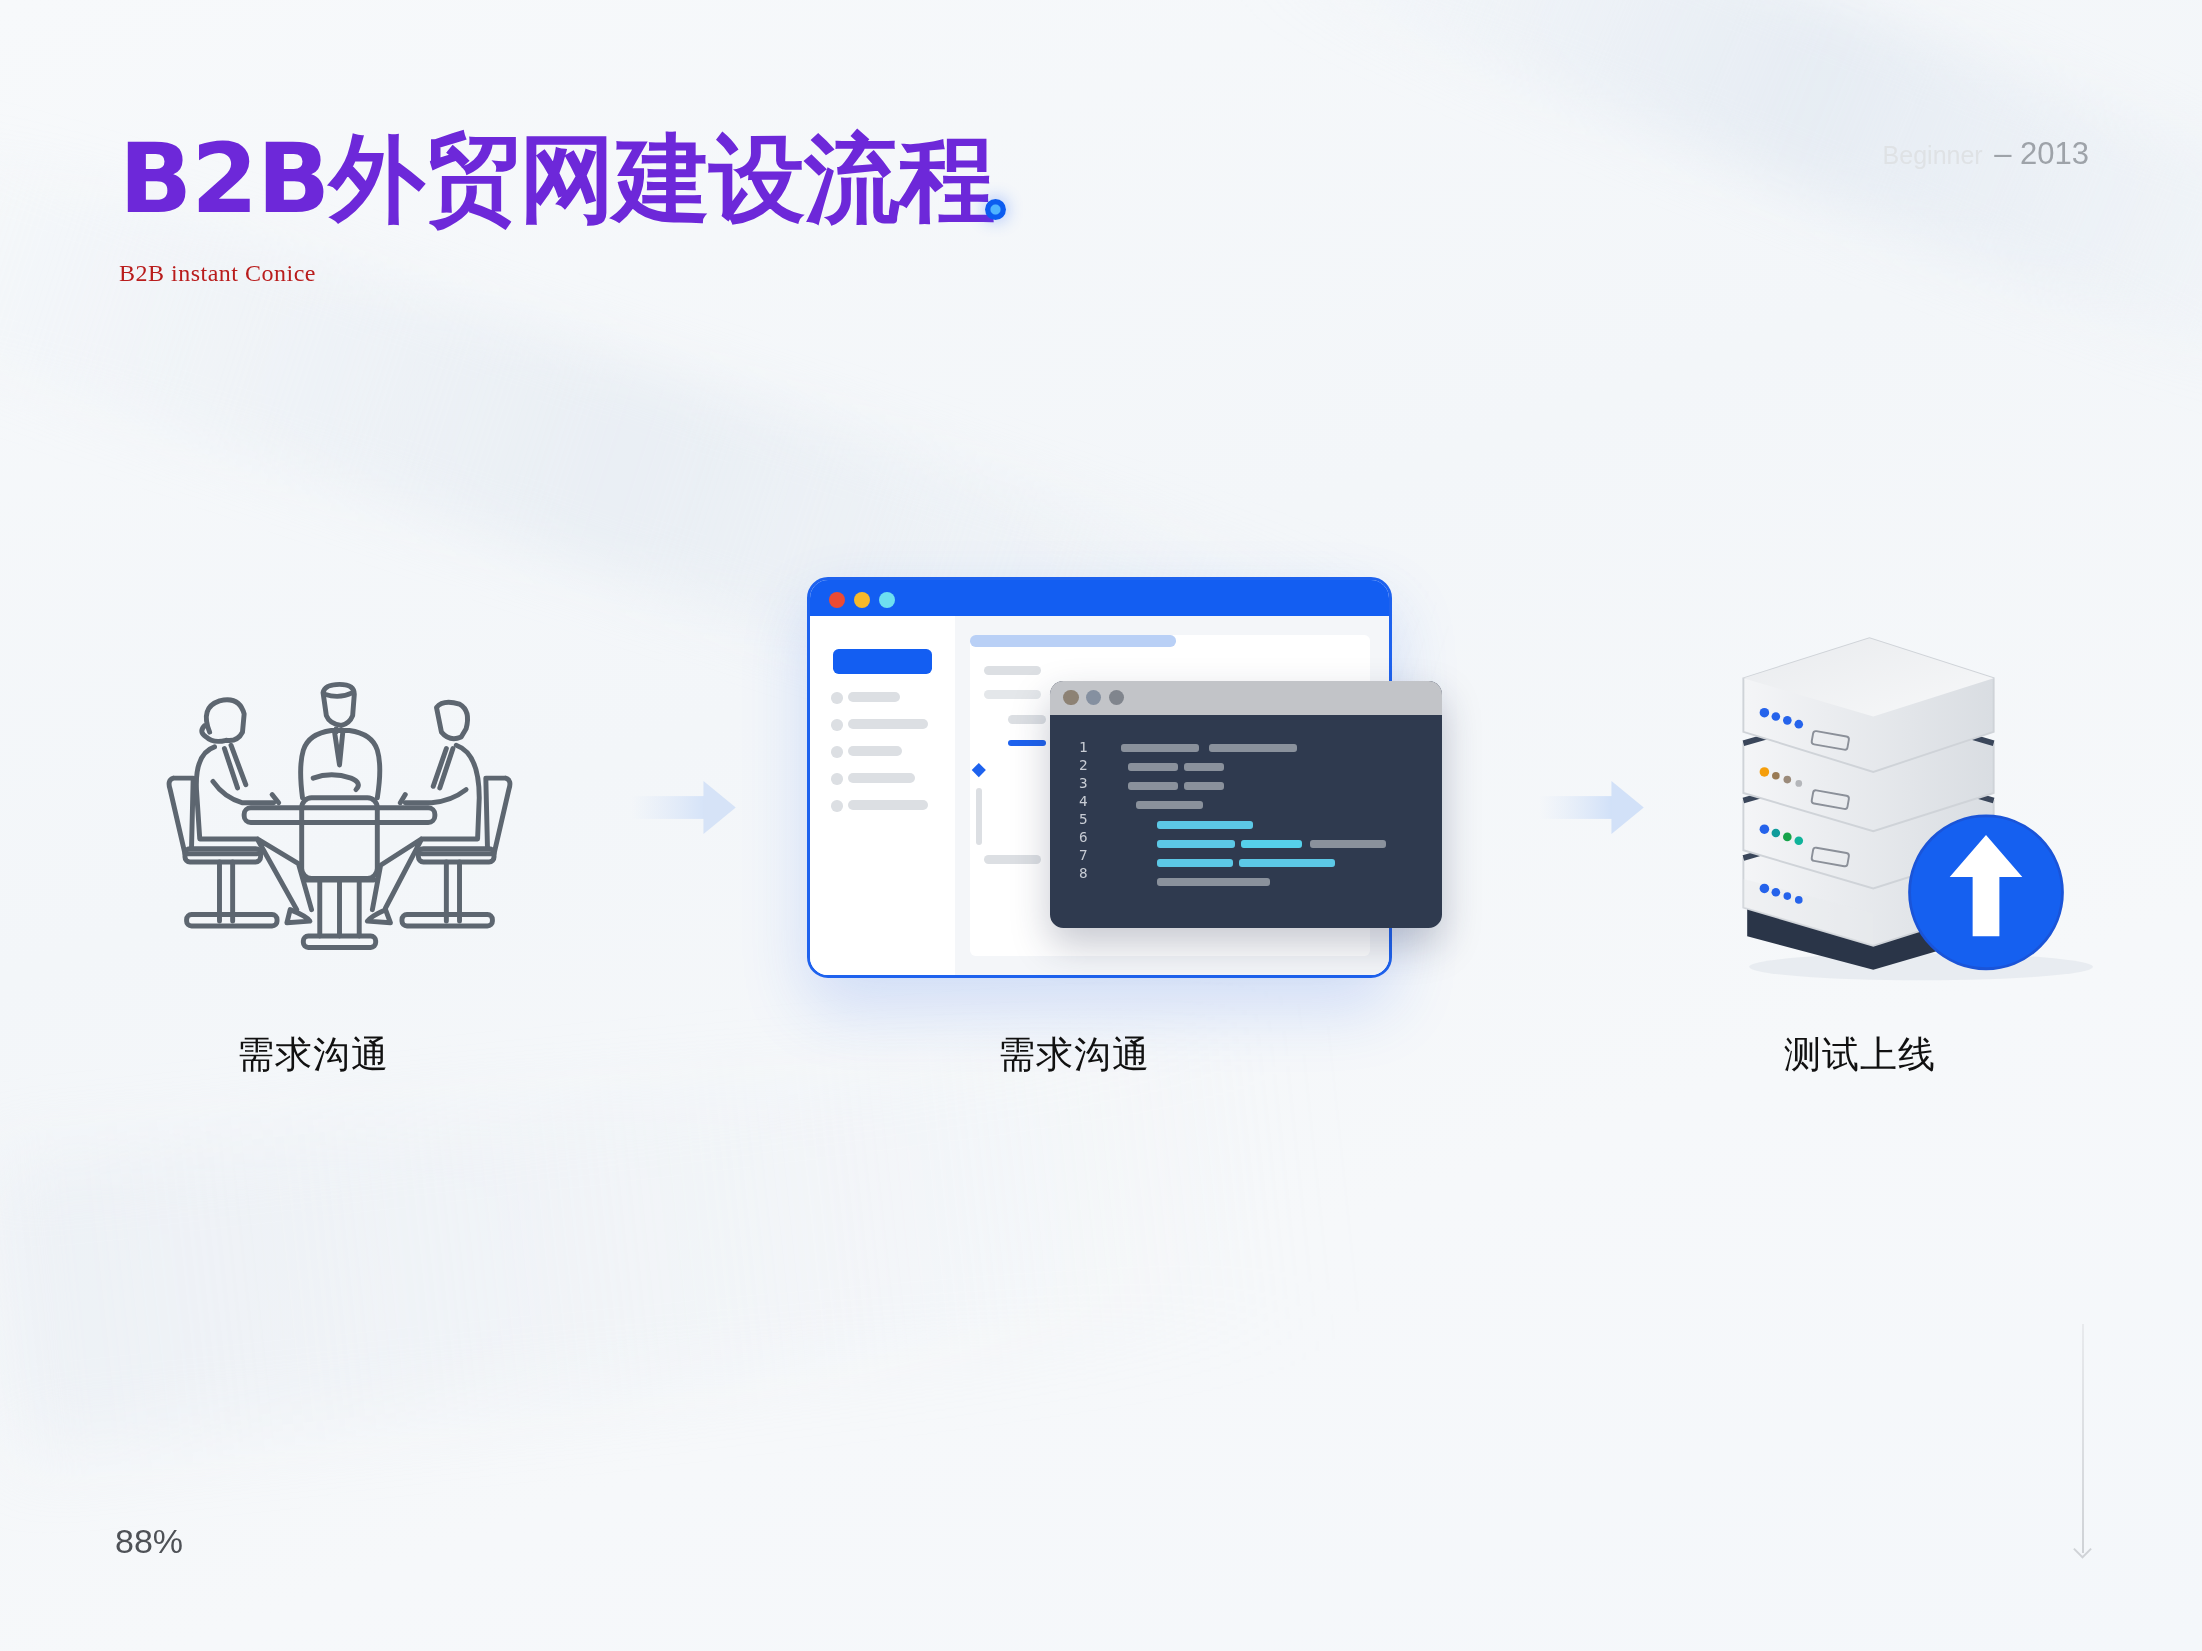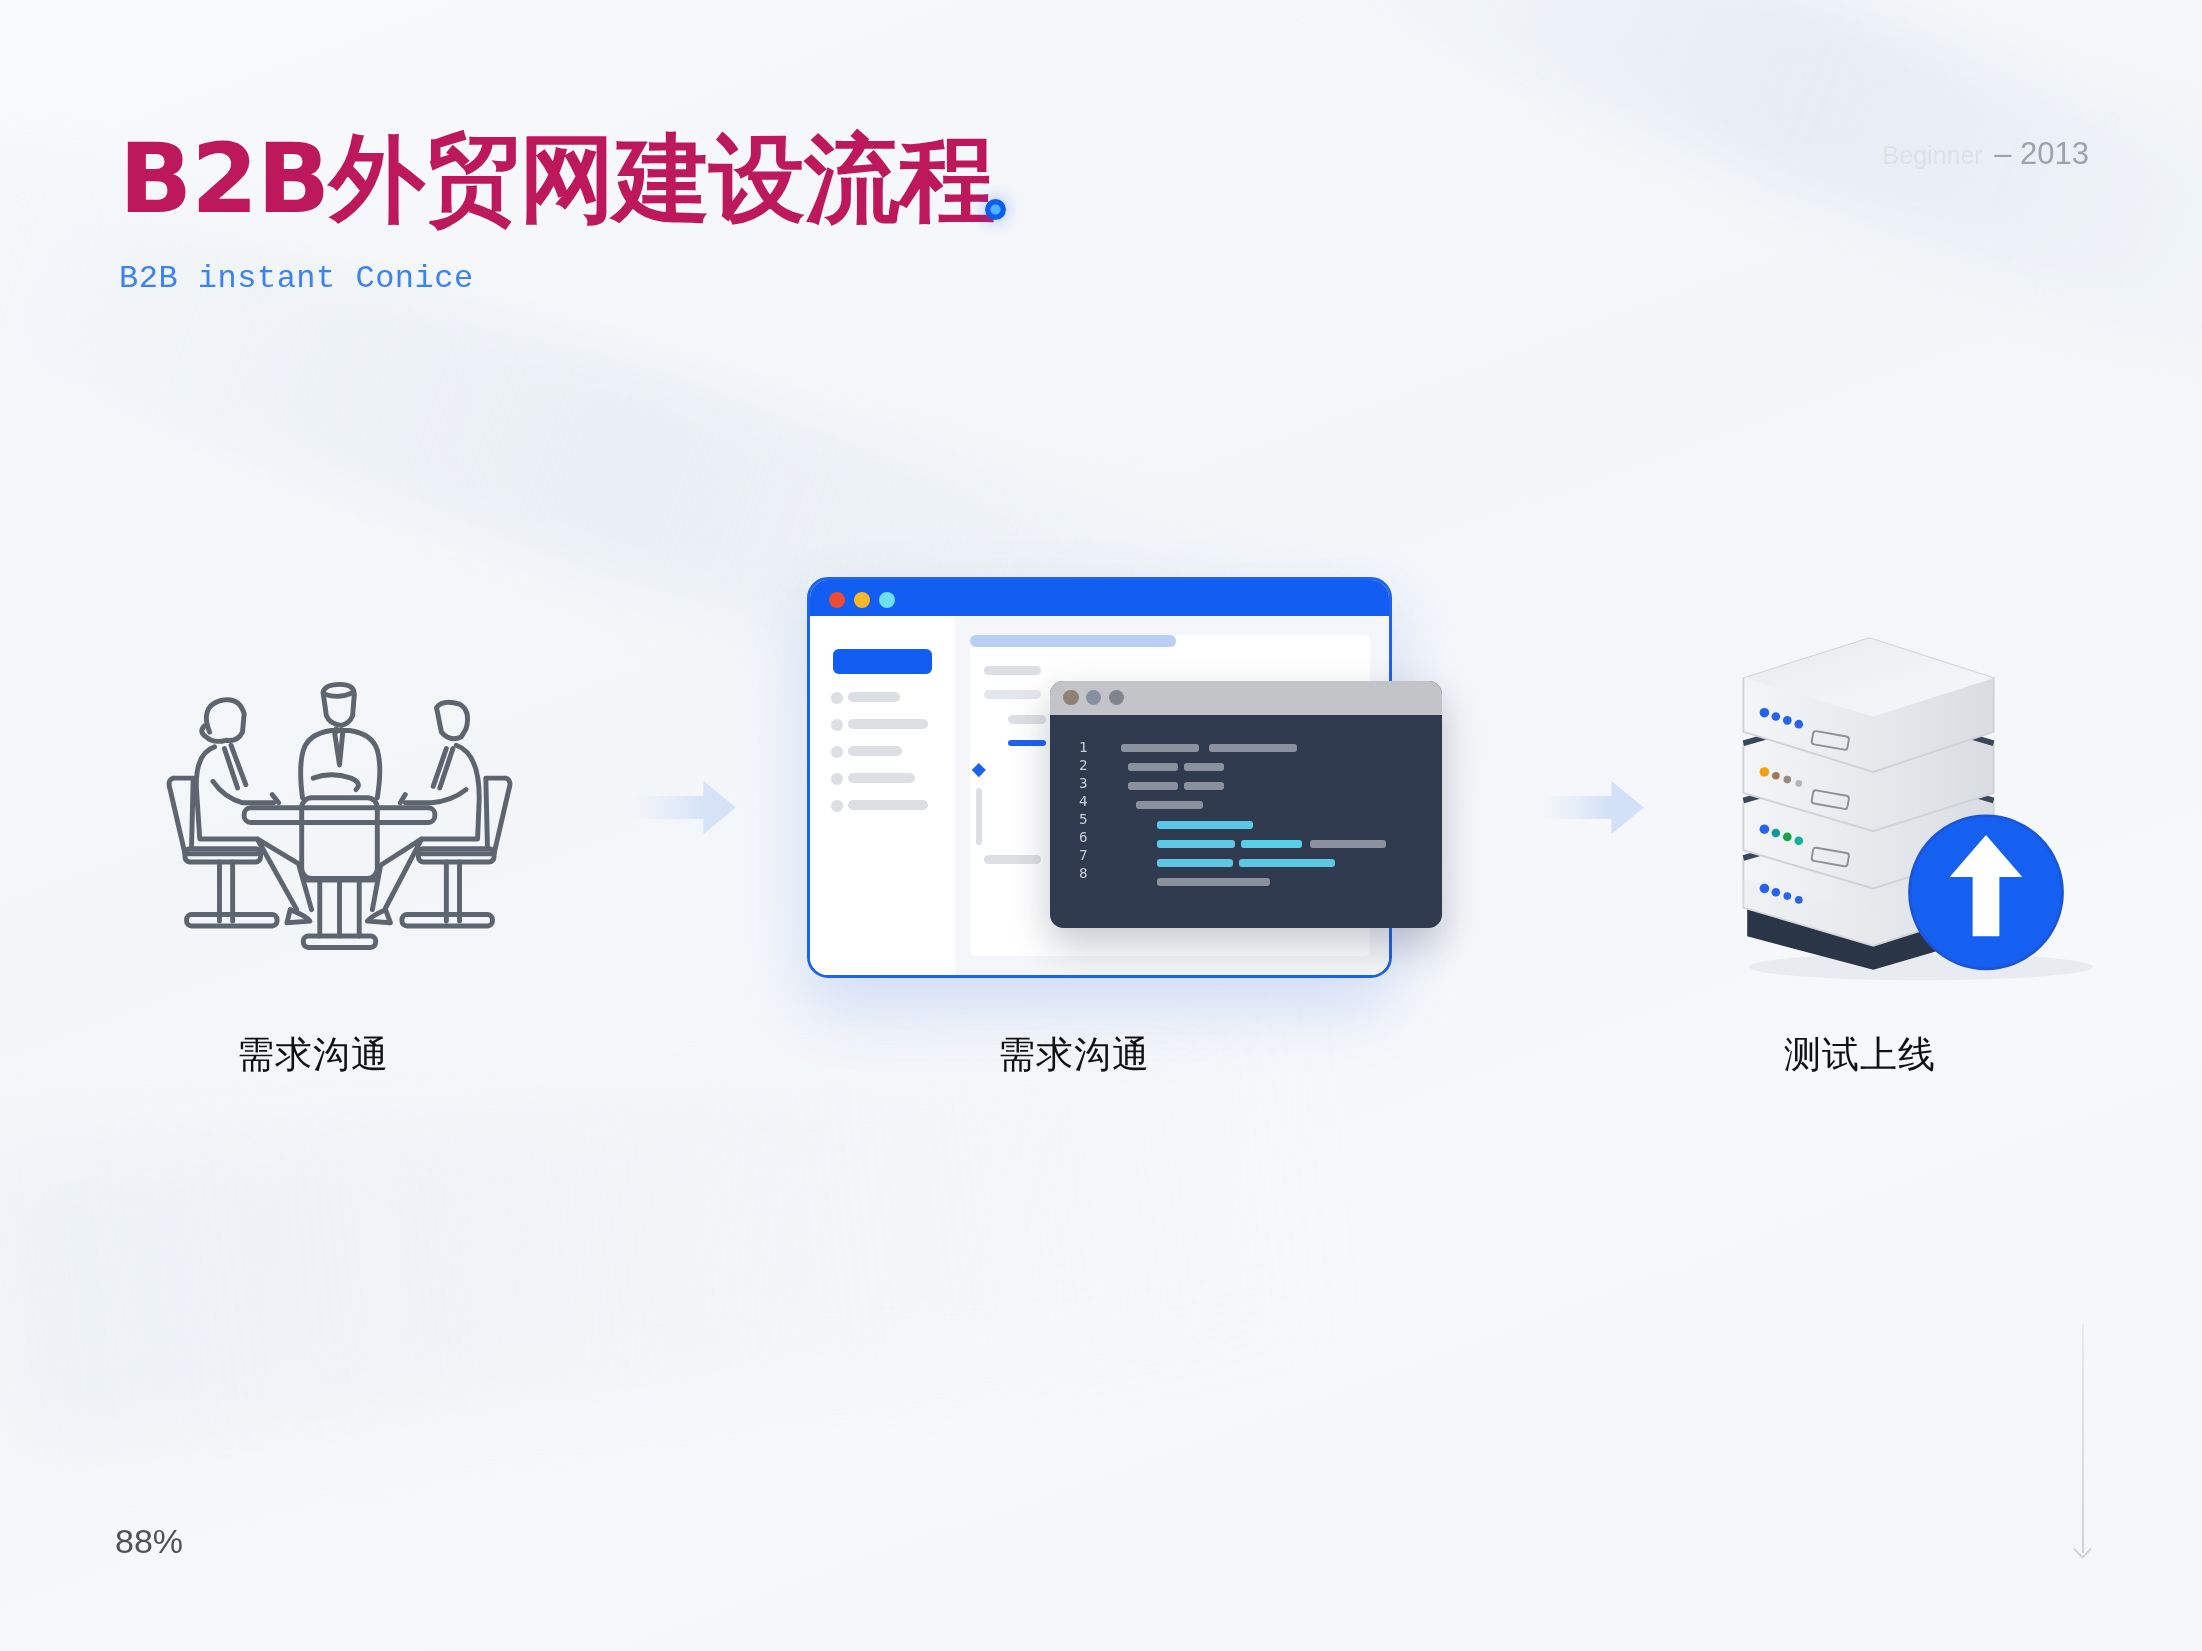--- a/index.html
+++ b/index.html
@@ -13,30 +13,30 @@
   .bg-streak.s1 { left: -191px; top: 363px; width: 1625px; height: 210px; transform: rotate(18deg);
     background: linear-gradient(90deg, rgba(225,232,240,0) 0%, rgba(225,232,240,.55) 50%, rgba(225,232,240,0) 100%); filter: blur(29px); }
   .bg-streak.s2 { left: 1243px; top: 0px; width: 1147px; height: 191px; transform: rotate(22deg);
     background: linear-gradient(90deg, rgba(222,230,240,0) 0%, rgba(222,230,240,.6) 50%, rgba(222,230,240,0) 100%); filter: blur(29px); }
   .bg-streak.s3 { left: 0px; top: 1051px; width: 2202px; height: 287px; transform: rotate(-6deg);
     background: linear-gradient(90deg, rgba(230,235,242,.5) 0%, rgba(230,235,242,0) 60%); filter: blur(38px); }
 
   .title {
     position: absolute; left: 119px; top: 122px;
     font-family: "DejaVu Sans", sans-serif; font-weight: bold;
-    font-size: 96px; line-height: 115px; letter-spacing: -1px; color: #be185d;
+    font-size: 96px; line-height: 115px; letter-spacing: -1px; color: #6d28d9;
   }
   .title-dot {
     position: absolute; left: 985px; top: 199px; width: 21px; height: 21px; border-radius: 50%;
     background: radial-gradient(circle at 50% 50%, #4fb4ff 0 30%, #0c5cf0 38% 100%);
     box-shadow: 0 0 17px rgba(30,100,255,.45);
   }
   .subtitle {
     position: absolute; left: 119px; top: 260px;
-    font-family: Liberation Mono, monospace; font-size: 32px; color: #3b82f6; letter-spacing: 0.5px;
+    font-family: Liberation Serif, serif; font-size: 24px; color: #b91c1c; letter-spacing: 0.5px;
   }
   .corner-label {
     position: absolute; right: 113px; top: 136px; font-family: "Liberation Sans", sans-serif;
     font-size: 31px; color: #9ea3a9;
   }
   .corner-label .faint { color: #dfe2e5; font-size: 25px; margin-right: 11.5px; }
 
   .step { position: absolute; }
   .step-label {
     position: absolute; font-family: "DejaVu Sans", sans-serif; font-size: 37px; color: #111;

